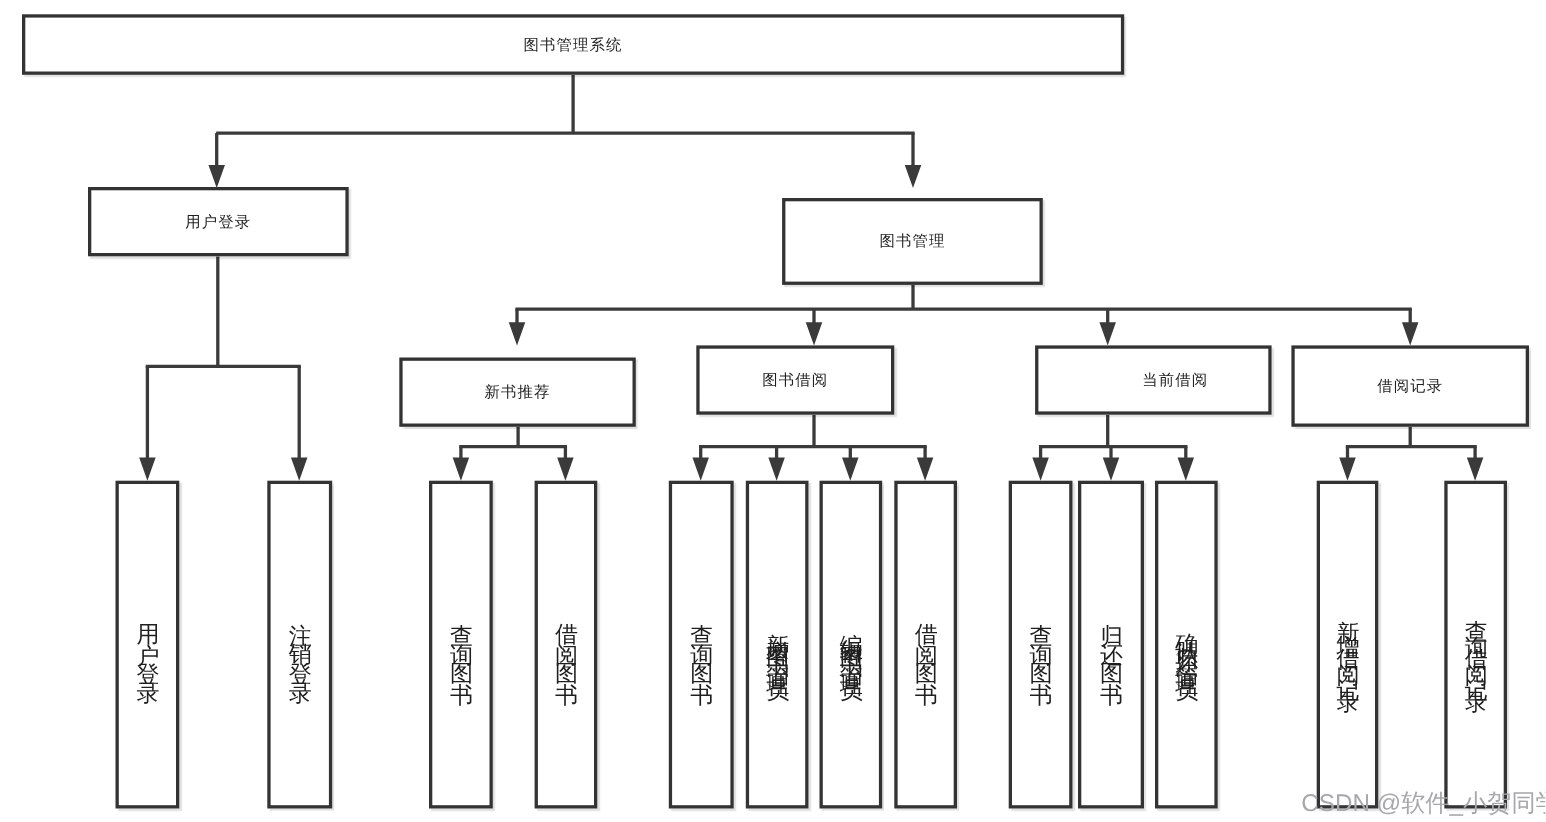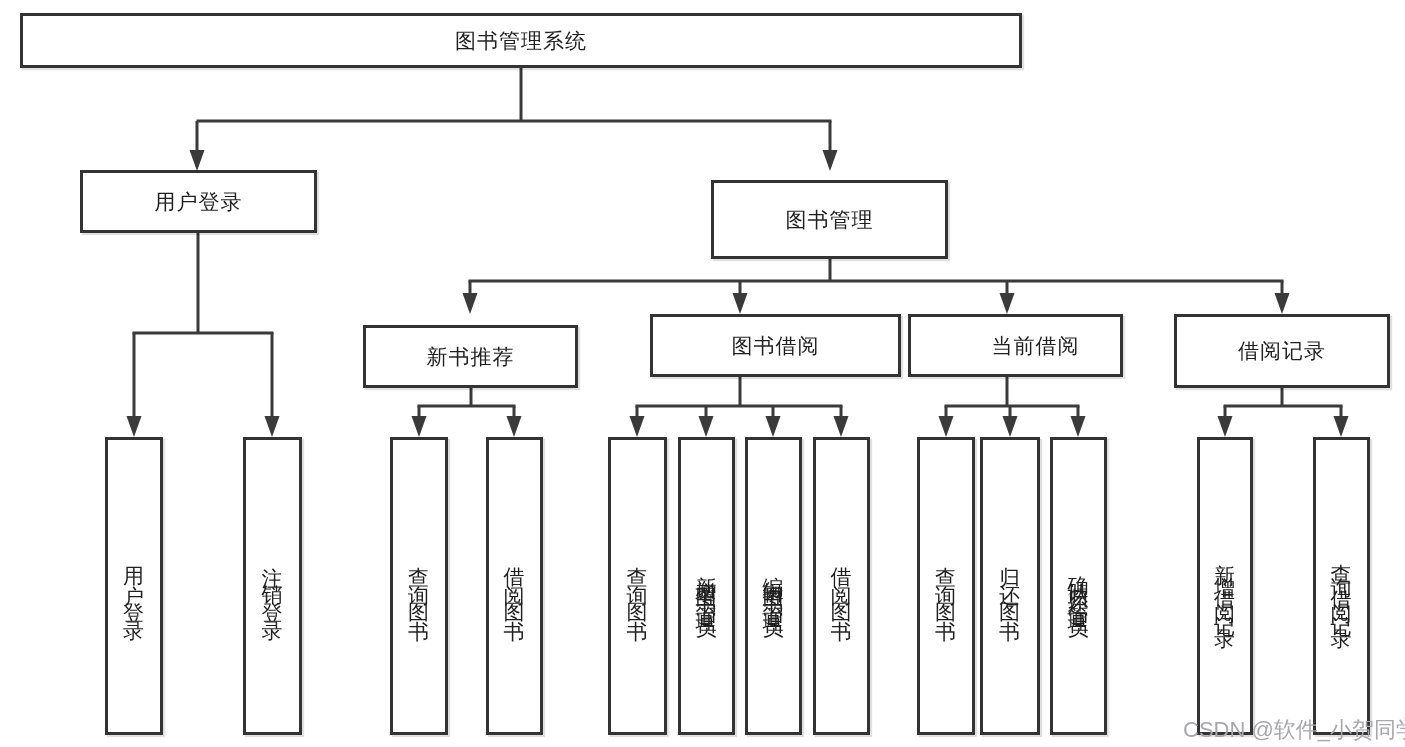--- a/index.html
+++ b/index.html
@@ -27,21 +27,21 @@
     background: #ffffff;
     border: 3px solid #333333;
     box-shadow: 2px 2px 1px rgba(0,0,0,0.12);
     display: flex;
     align-items: center;
     justify-content: center;
     z-index: 2;
   }
   .node-label {
     color: #1f1f1f;
-    font-size: 21px;
+    font-size: 14px;
     letter-spacing: 1px;
     white-space: nowrap;
   }
   .leaf {
     top: 437px;
     height: 298px;
   }
   .v-text {
     writing-mode: vertical-rl;
     text-orientation: mixed;
@@ -144,24 +144,24 @@
   <div class="node" style="left:80px; top:170px; width:237px; height:63px;">
     <span class="node-label">用户登录</span>
   </div>
   <div class="node" style="left:711px; top:180px; width:237px; height:79px;">
     <span class="node-label">图书管理</span>
   </div>
 
   <div class="node" style="left:363px; top:314px; width:215px; height:63px;margin-top:11px;">
     <span class="node-label">新书推荐</span>
   </div>
-  <div class="node" style="left:633px; top:314px; width:251px; height:63px;margin-left:17px;">
+  <div class="node" style="left:633px; top:314px; width:180px; height:63px;">
     <span class="node-label">图书借阅</span>
   </div>
-  <div class="node" style="left:908px; top:314px; width:215px; height:63px;padding-left:40px;">
+  <div class="node" style="left:941px; top:314px; width:215px; height:63px;padding-left:40px;">
     <span class="node-label">当前借阅</span>
   </div>
   <div class="node" style="left:1174px; top:314px; width:216px; height:74px;">
     <span class="node-label">借阅记录</span>
   </div>
 
   <div class="node leaf" style="left:105px; width:58px;">
     <span class="v-text ls-s">用户登录</span>
   </div>
   <div class="node leaf" style="left:243px; width:59px;">

